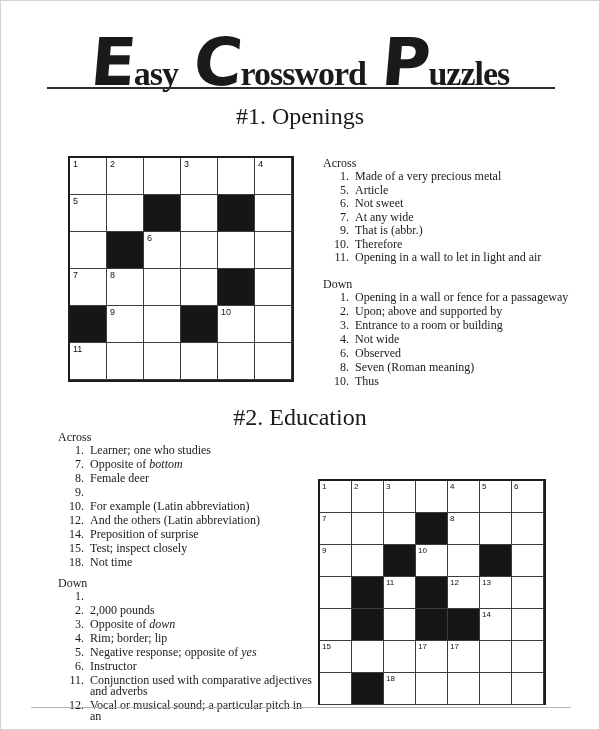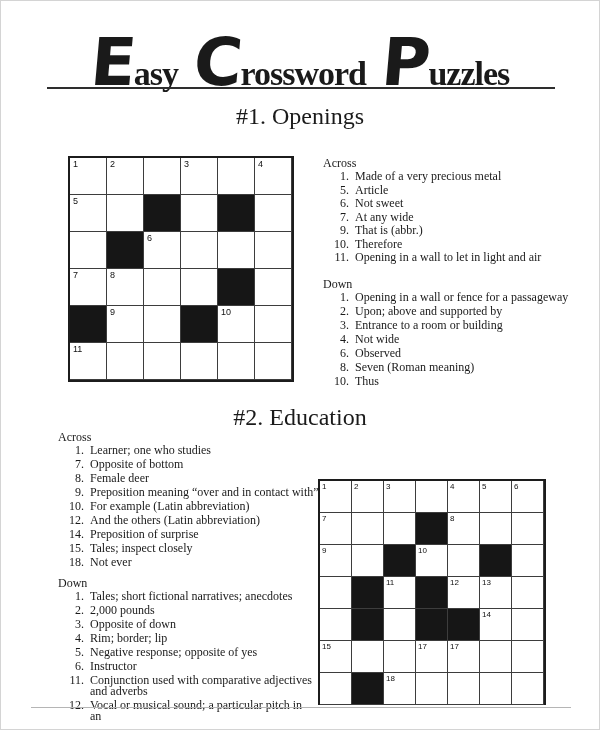--- a/index.html
+++ b/index.html
@@ -36,21 +36,21 @@
   .clues{position:absolute;font-size:12px;line-height:11px;}
   .across1{left:322px;top:157px;width:272px;}
   .down1{left:322px;top:278px;width:272px;}
   .across2{left:57px;top:431px;width:262px;}
   .down2{left:57px;top:577px;width:255px;}
   .clue-head{margin-bottom:2px;}
   .clue{display:flex;align-items:flex-start;margin-bottom:3px;}
   .across1 .clue{margin-bottom:2.5px;}
   .cnum{flex:none;width:26px;text-align:right;padding-right:6px;}
   .ctext{white-space:pre-line;}
-  .em{}
+  .em{font-style:italic;}
   .page-break{position:absolute;top:706px;left:30px;width:540px;height:1px;background:var(--break,#b5b5b5);}
 </style>
 </head>
 <body>
 
 <div class="page">
 
   <header class="masthead">
     <span class="tseg"><span class="cap">E</span><span class="rest">asy</span></span>
     <span class="tseg"><span class="cap">C</span><span class="rest">rossword</span></span>
@@ -192,48 +192,46 @@
       <div class="clue">
         <span class="cnum">7.</span>
         <span class="ctext"><span>Opposite of </span><span class="em">bottom</span></span>
       </div>
       <div class="clue">
         <span class="cnum">8.</span>
         <span class="ctext"><span>Female deer</span></span>
       </div>
       <div class="clue">
         <span class="cnum">9.</span>
-        <span class="ctext"><span>Preposition meaning “over and in contact with”</span></span>
       </div>
       <div class="clue">
         <span class="cnum">10.</span>
         <span class="ctext"><span>For example (Latin abbreviation)</span></span>
       </div>
       <div class="clue">
         <span class="cnum">12.</span>
         <span class="ctext"><span>And the others (Latin abbreviation)</span></span>
       </div>
       <div class="clue">
         <span class="cnum">14.</span>
         <span class="ctext"><span>Preposition of surprise</span></span>
       </div>
       <div class="clue">
         <span class="cnum">15.</span>
-        <span class="ctext"><span>Tales; inspect closely</span></span>
+        <span class="ctext"><span>Test; inspect closely</span></span>
       </div>
       <div class="clue">
         <span class="cnum">18.</span>
-        <span class="ctext"><span>Not ever</span></span>
+        <span class="ctext"><span>Not time</span></span>
       </div>
     </section>
   <section class="clues down2">
       <div class="clue-head">Down</div>
       <div class="clue">
         <span class="cnum">1.</span>
-        <span class="ctext"><span>Tales; short fictional narratives; anecdotes</span></span>
       </div>
       <div class="clue">
         <span class="cnum">2.</span>
         <span class="ctext"><span>2,000 pounds</span></span>
       </div>
       <div class="clue">
         <span class="cnum">3.</span>
         <span class="ctext"><span>Opposite of </span><span class="em">down</span></span>
       </div>
       <div class="clue">

